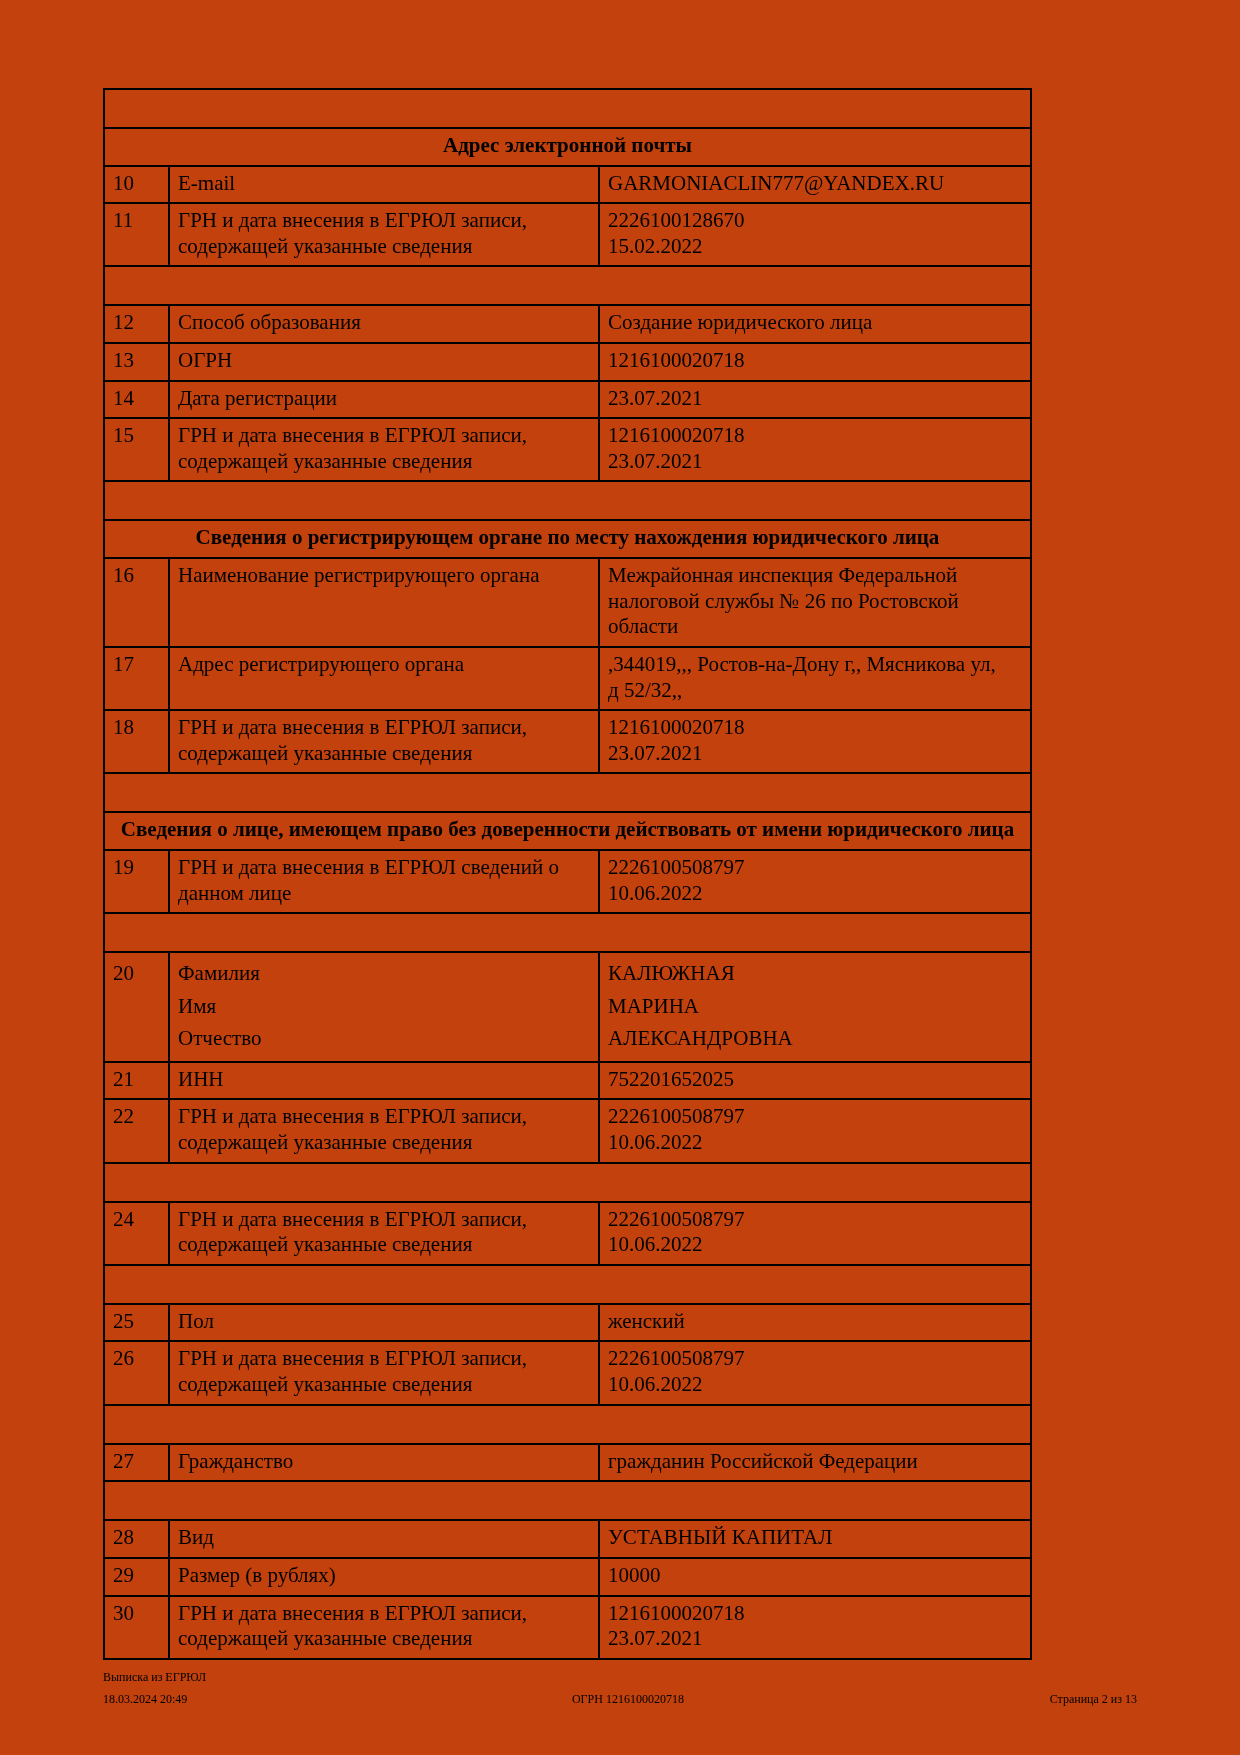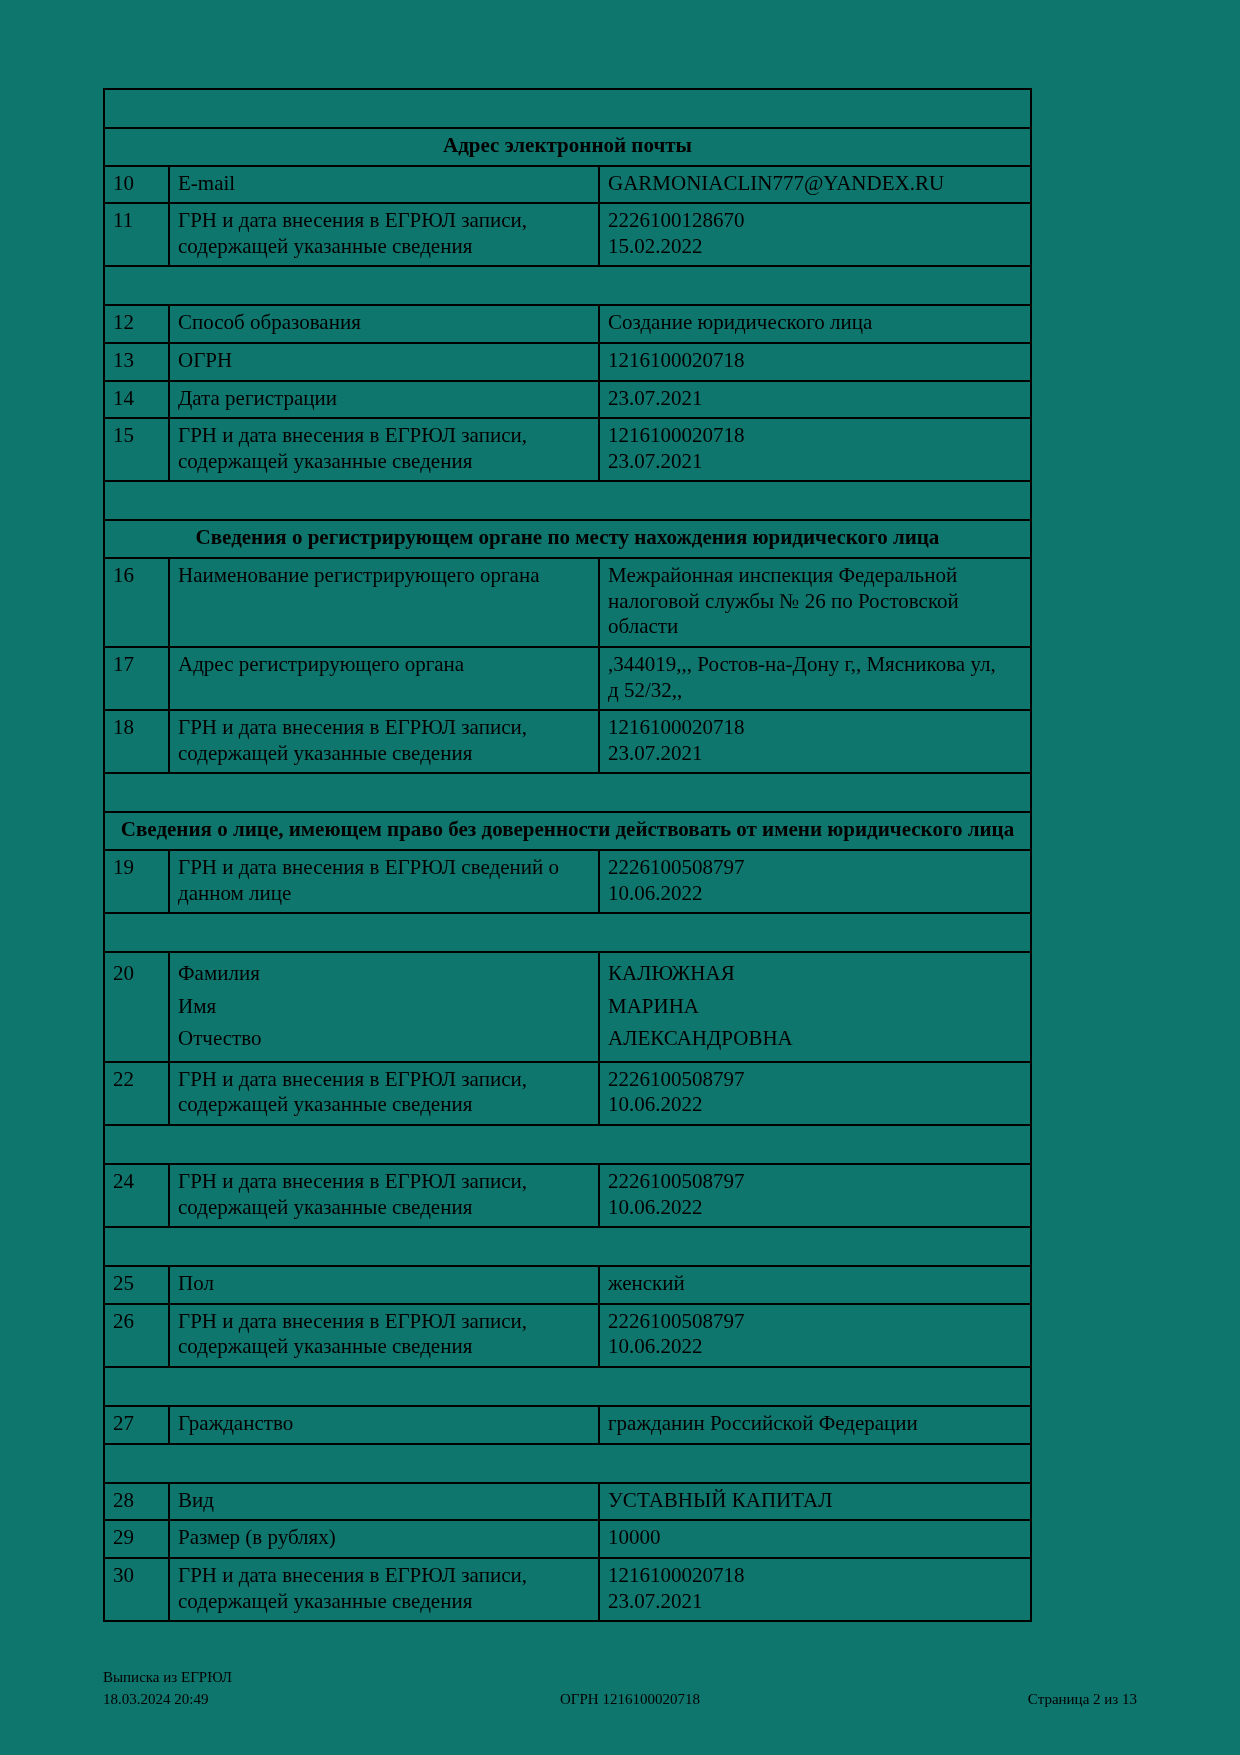--- a/index.html
+++ b/index.html
@@ -1,20 +1,20 @@
 <!DOCTYPE html>
 <html lang="ru"><head>
 <meta charset="utf-8">
 <style>
   html,body { margin:0; padding:0; background:#ffffff; }
   .page {
     position:relative;
     width:1240px;
     height:1755px;
-    background:#0f766e;
+    background:#c2410c;
     color:#000000;
     font-family:"Liberation Serif", serif;
     overflow:hidden;
   }
   table.doc {
     position:absolute;
     left:103px;
     top:88px;
     width:927px;
     border-collapse:collapse;
@@ -42,21 +42,21 @@
   }
   tr.tall td { line-height:1.55;border-radius:25px; }
   .footer {
     position:absolute;
     left:103px;
     top:1660px;
     width:1034px;
     display:flex;
     justify-content:space-between;
     align-items:flex-end;
-    font-size:15px;
+    font-size:12px;
     line-height:22px;
   }
   .footer .fl { text-align:left; }
   .footer .fc { text-align:left;font-family:Liberation Serif, serif; }
   .footer .fr { text-align:right;margin-top:28px; }
 </style>
 </head>
 <body>
 
 <div class="page">
@@ -139,20 +139,25 @@
           <td class="label">ГРН и дата внесения в ЕГРЮЛ сведений о данном лице</td>
           <td class="value">2226100508797<br>10.06.2022</td>
         </tr>
         <tr>
           <td class="blank" colspan="3"></td>
         </tr>
         <tr class="tall">
           <td class="num">20</td>
           <td class="label">Фамилия<br>Имя<br>Отчество</td>
           <td class="value">КАЛЮЖНАЯ<br>МАРИНА<br>АЛЕКСАНДРОВНА</td>
+        </tr>
+        <tr>
+          <td class="num">21</td>
+          <td class="label">ИНН</td>
+          <td class="value">752201652025</td>
         </tr>
         <tr>
           <td class="num">22</td>
           <td class="label">ГРН и дата внесения в ЕГРЮЛ записи, содержащей указанные сведения</td>
           <td class="value">2226100508797<br>10.06.2022</td>
         </tr>
         <tr>
           <td class="blank" colspan="3"></td>
         </tr>
         <tr>

